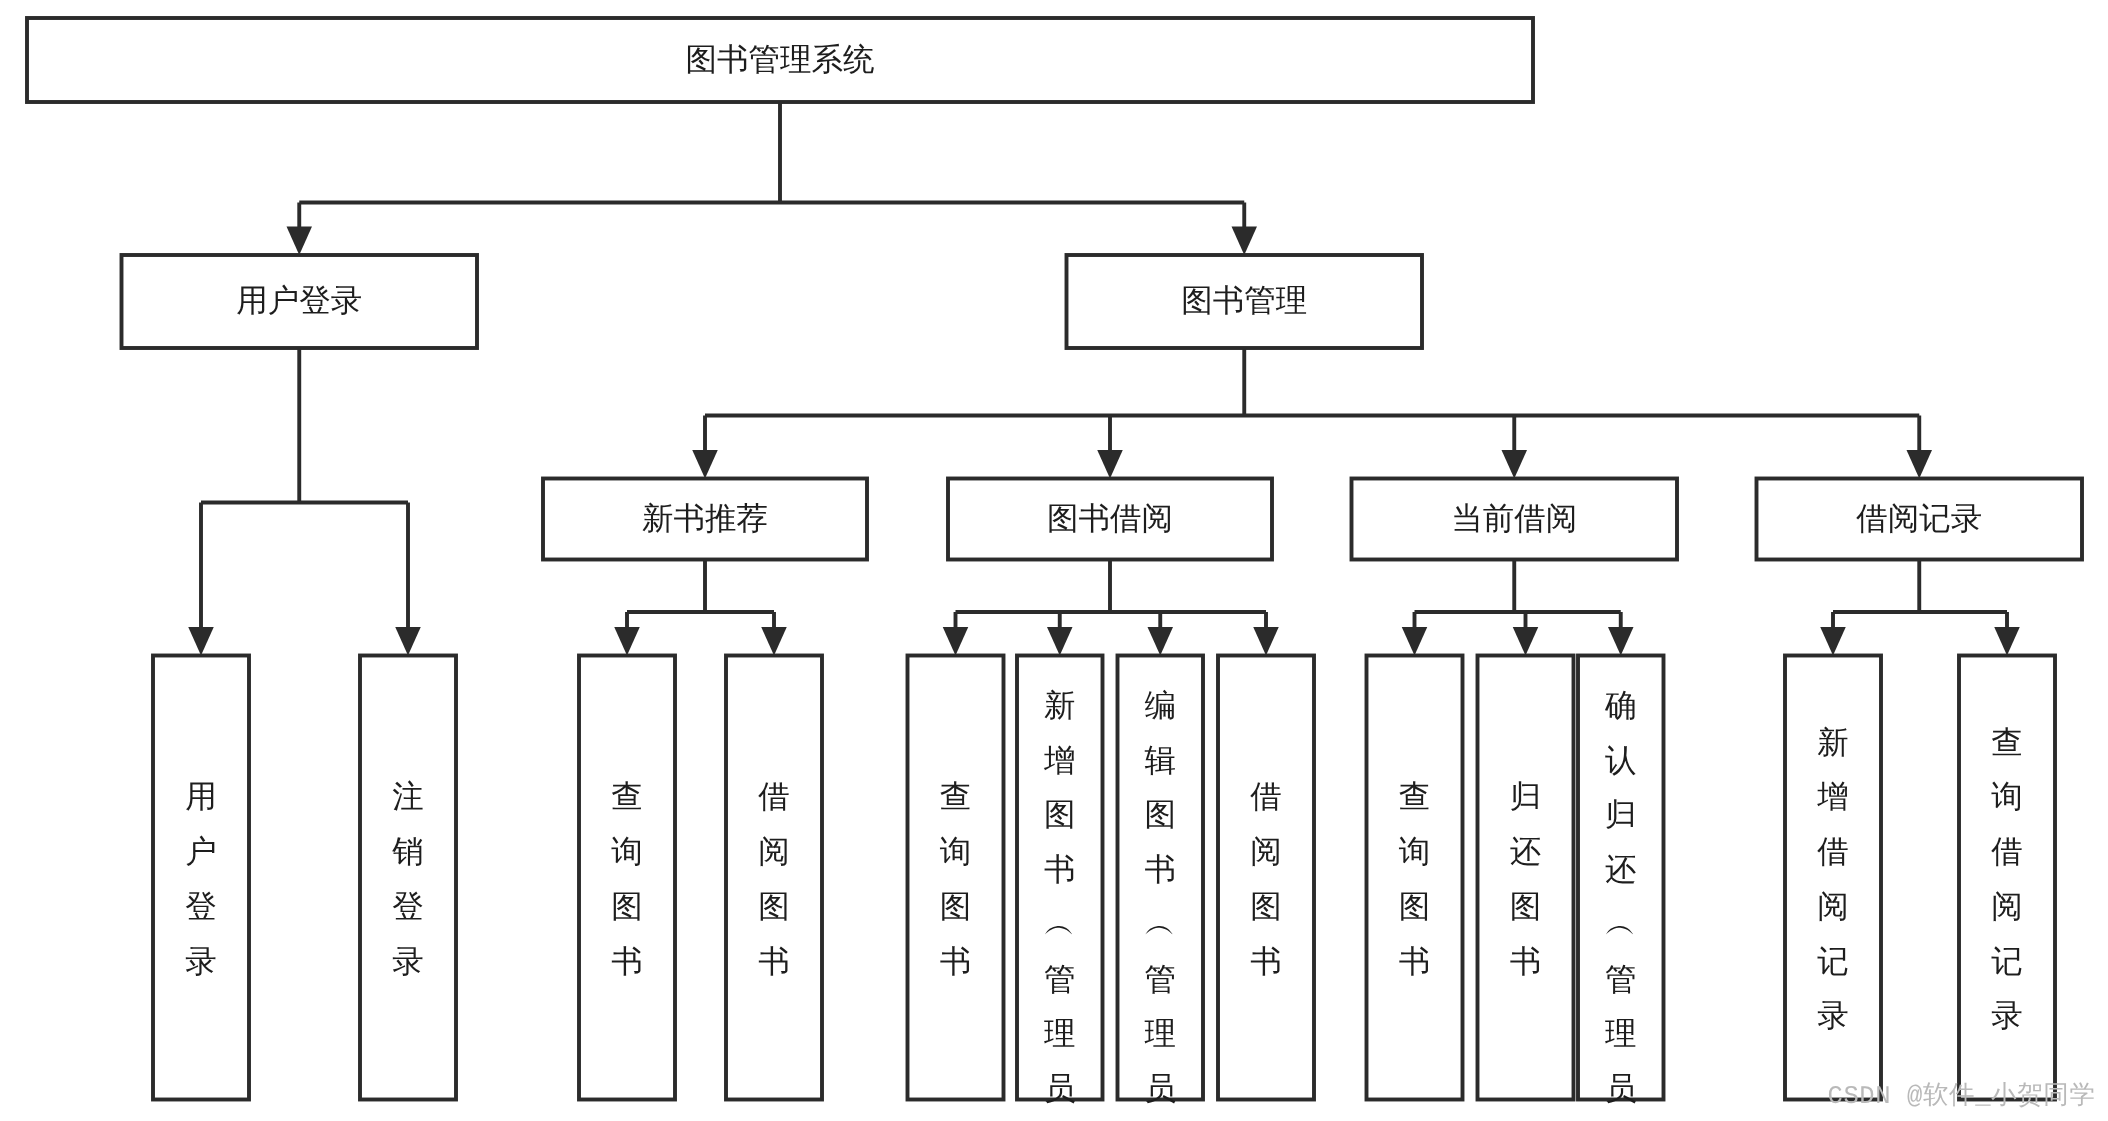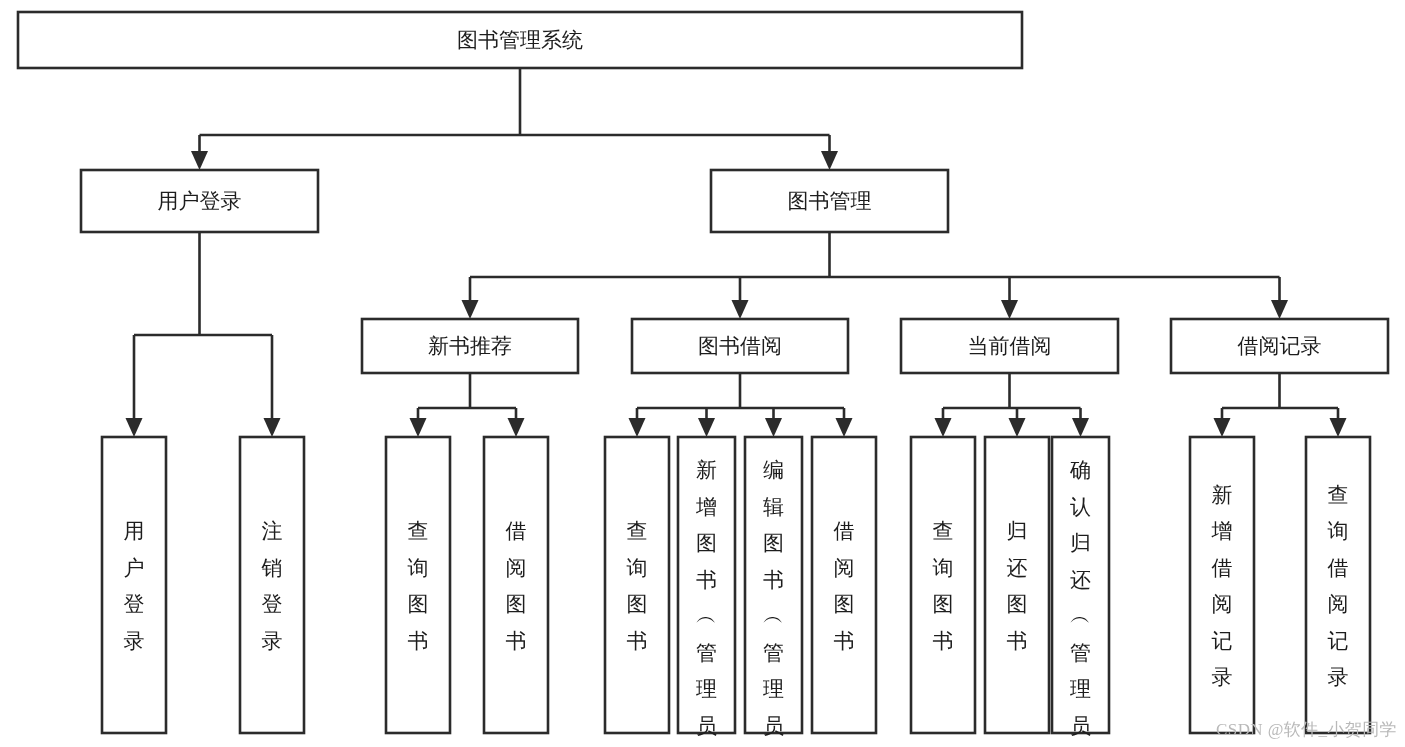--- a/index.html
+++ b/index.html
@@ -51,21 +51,21 @@
   .node-label-v {
     fill: #1d1d1d;
     font-family: "Liberation Sans", "DejaVu Sans", sans-serif;
     font-size: 21px;
     text-anchor: middle;
   }
   .watermark {
     position: absolute;
     right: 8px;
     bottom: 6px;
-    font-family: Liberation Serif, serif;
+    font-family: Liberation Mono, monospace;
     font-size: 17px;
     color: #b9b9b9;
     letter-spacing: 0.4px;
     white-space: nowrap;
     user-select: none;
   }
 </style>
 </head>
 <body>
 

